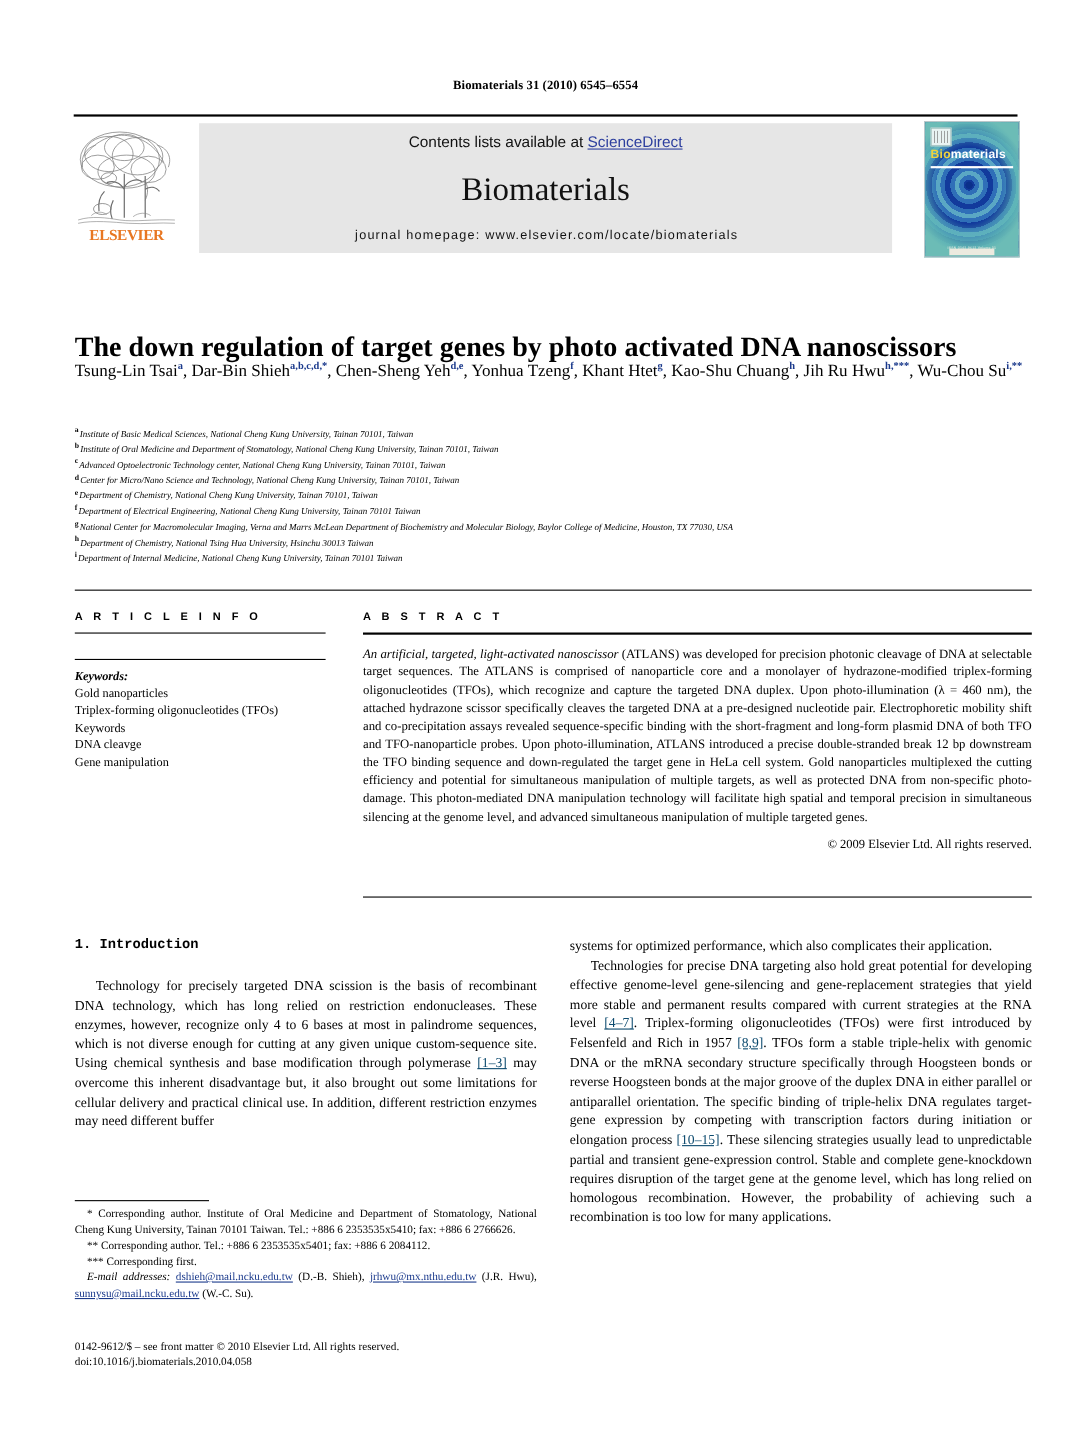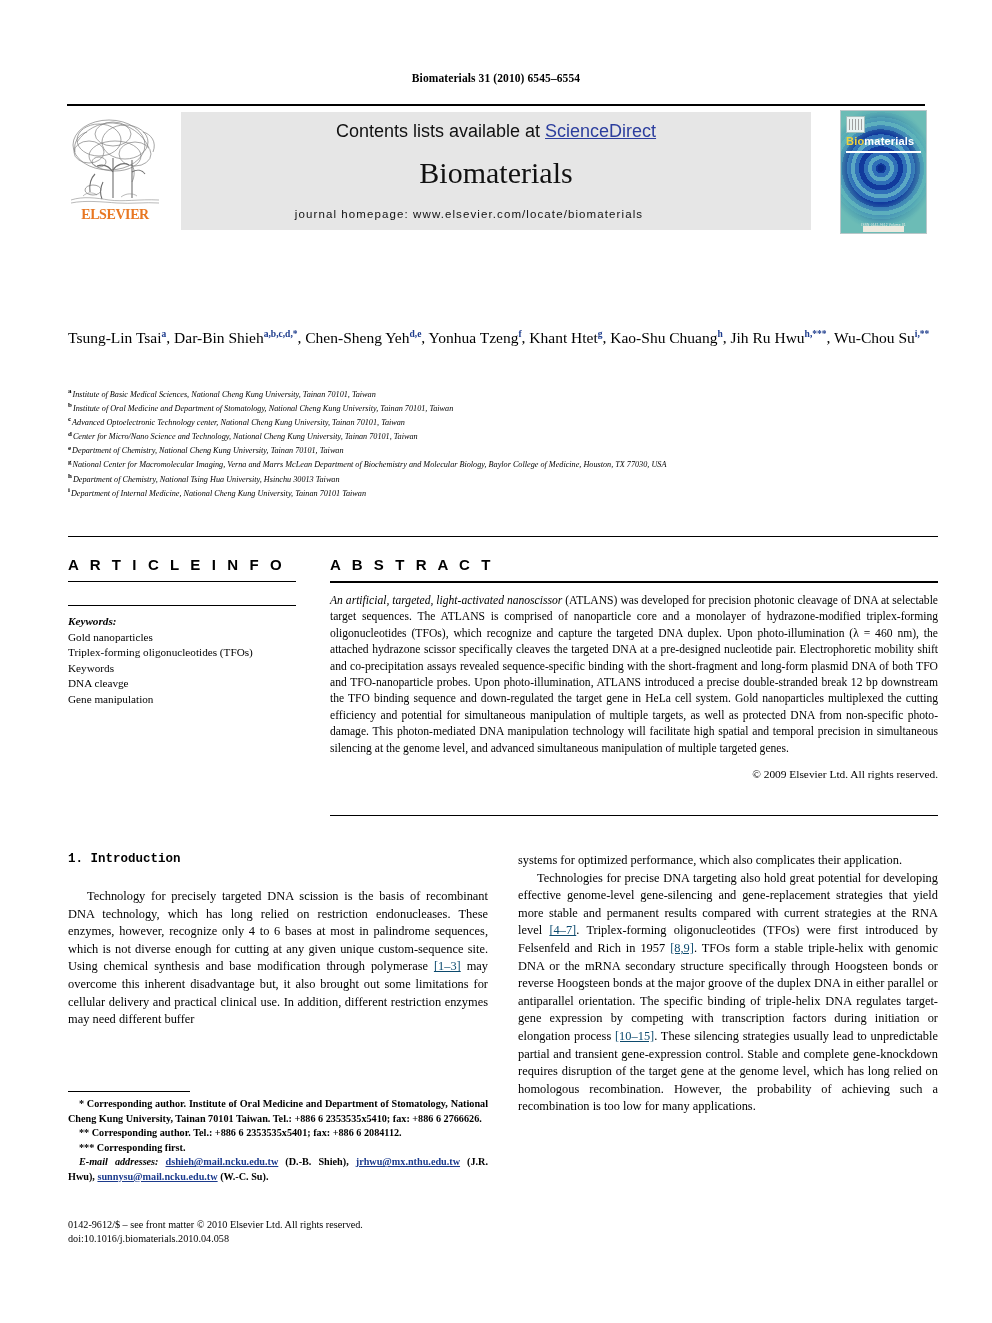--- a/index.html
+++ b/index.html
@@ -87,21 +87,21 @@
     height: 118px;
     background: #e6e6e6;
   }
   .contents-line {
     position: absolute;
     left: 0;
     top: 9px;
     width: 630px;
     text-align: center;
     font-family: "Liberation Sans", sans-serif;
-    font-size: 18px;
+    font-size: 14px;
     color: #111;
   }
   .sd-link {
     color: #2c3e9e;
   }
   .journal-title {
     position: absolute;
     left: 0;
     top: 44px;
     width: 630px;
@@ -113,20 +113,21 @@
   .homepage-line {
     position: absolute;
     left: 0;
     top: 96px;
     width: 576px;
     text-align: center;
     font-family: "Liberation Sans", sans-serif;
     font-size: 11.5px;
     letter-spacing: 1.1px;
     color: #111;
+    padding-left: 28px;
   }
 
   .cover-thumb {
     position: absolute;
     left: 773px;
     top: 6px;
     width: 85px;
     height: 122px;
     border: 1px solid #b9c7c9;
     background:
@@ -261,21 +262,21 @@
   }
   .abstract-col {
     position: absolute;
     left: 330px;
     top: 556px;
     width: 608px;
   }
   .sec-head {
     font-family: "Liberation Sans", sans-serif;
     font-weight: bold;
-    font-size: 15px;
+    font-size: 10px;
     letter-spacing: 3.6px;
     margin-bottom: 8px;
   }
   .thin-rule {
     height: 1px;
     background: #000;
     margin-bottom: 8px;
   }
   .thick-rule {
     height: 2px;
@@ -352,21 +353,21 @@
   }
   .footnotes {
     position: absolute;
     left: 68px;
     top: 1097px;
     width: 420px;
     font-size: 10.2px;
     line-height: 14.6px;
     text-align: justify;
   }
-  .footnotes p { margin: 0; text-indent: 11px; font-weight: bold; }
+  .footnotes p { margin: 0; text-indent: 11px; }
   .footnotes .em-label { font-style: italic; }
   .mail { color: #1b3a8c; }
 
   .issn {
     position: absolute;
     left: 68px;
     top: 1218px;
     width: 430px;
     font-size: 10.2px;
     line-height: 14px;
@@ -433,29 +434,31 @@
     <div class="cover-thumb">
       <div class="cover-fade"></div>
       <div class="cover-esv"></div>
       <div class="cover-title"><span class="bio">Bio</span><span class="mat">materials</span></div>
       <div class="cover-line"></div>
       <div class="cover-foot">ISSN 0142-9612  Volume 31</div>
       <div class="cover-foot2"></div>
     </div>
   </div>
 
+  <h1 class="article-title">The down regulation of target genes by photo activated DNA nanoscissors</h1>
 
   <div class="authors"><span>Tsung-Lin Tsai</span><sup>a</sup>, <span>Dar-Bin Shieh</span><sup>a,b,c,d,*</sup>, <span>Chen-Sheng Yeh</span><sup>d,e</sup>, <span>Yonhua Tzeng</span><sup>f</sup>, <span>Khant Htet</span><sup>g</sup>, <span>Kao-Shu Chuang</span><sup>h</sup>, <span>Jih Ru Hwu</span><sup>h,***</sup>, <span>Wu-Chou Su</span><sup>i,**</sup></div>
 
   <div class="affils">
       <div><span class="aff-mark">a</span><span>Institute of Basic Medical Sciences, National Cheng Kung University, Tainan 70101, Taiwan</span></div>
       <div><span class="aff-mark">b</span><span>Institute of Oral Medicine and Department of Stomatology, National Cheng Kung University, Tainan 70101, Taiwan</span></div>
       <div><span class="aff-mark">c</span><span>Advanced Optoelectronic Technology center, National Cheng Kung University, Tainan 70101, Taiwan</span></div>
       <div><span class="aff-mark">d</span><span>Center for Micro/Nano Science and Technology, National Cheng Kung University, Tainan 70101, Taiwan</span></div>
       <div><span class="aff-mark">e</span><span>Department of Chemistry, National Cheng Kung University, Tainan 70101, Taiwan</span></div>
+      <div><span class="aff-mark">f</span><span>Department of Electrical Engineering, National Cheng Kung University, Tainan 70101 Taiwan</span></div>
       <div><span class="aff-mark">g</span><span>National Center for Macromolecular Imaging, Verna and Marrs McLean Department of Biochemistry and Molecular Biology, Baylor College of Medicine, Houston, TX 77030, USA</span></div>
       <div><span class="aff-mark">h</span><span>Department of Chemistry, National Tsing Hua University, Hsinchu 30013 Taiwan</span></div>
       <div><span class="aff-mark">i</span><span>Department of Internal Medicine, National Cheng Kung University, Tainan 70101 Taiwan</span></div>
     </div>
 
   <div class="block-rule-top"></div>
 
   <div class="info-col">
     <div class="sec-head">A R T I C L E  I N F O</div>
     <div class="thin-rule"></div>

